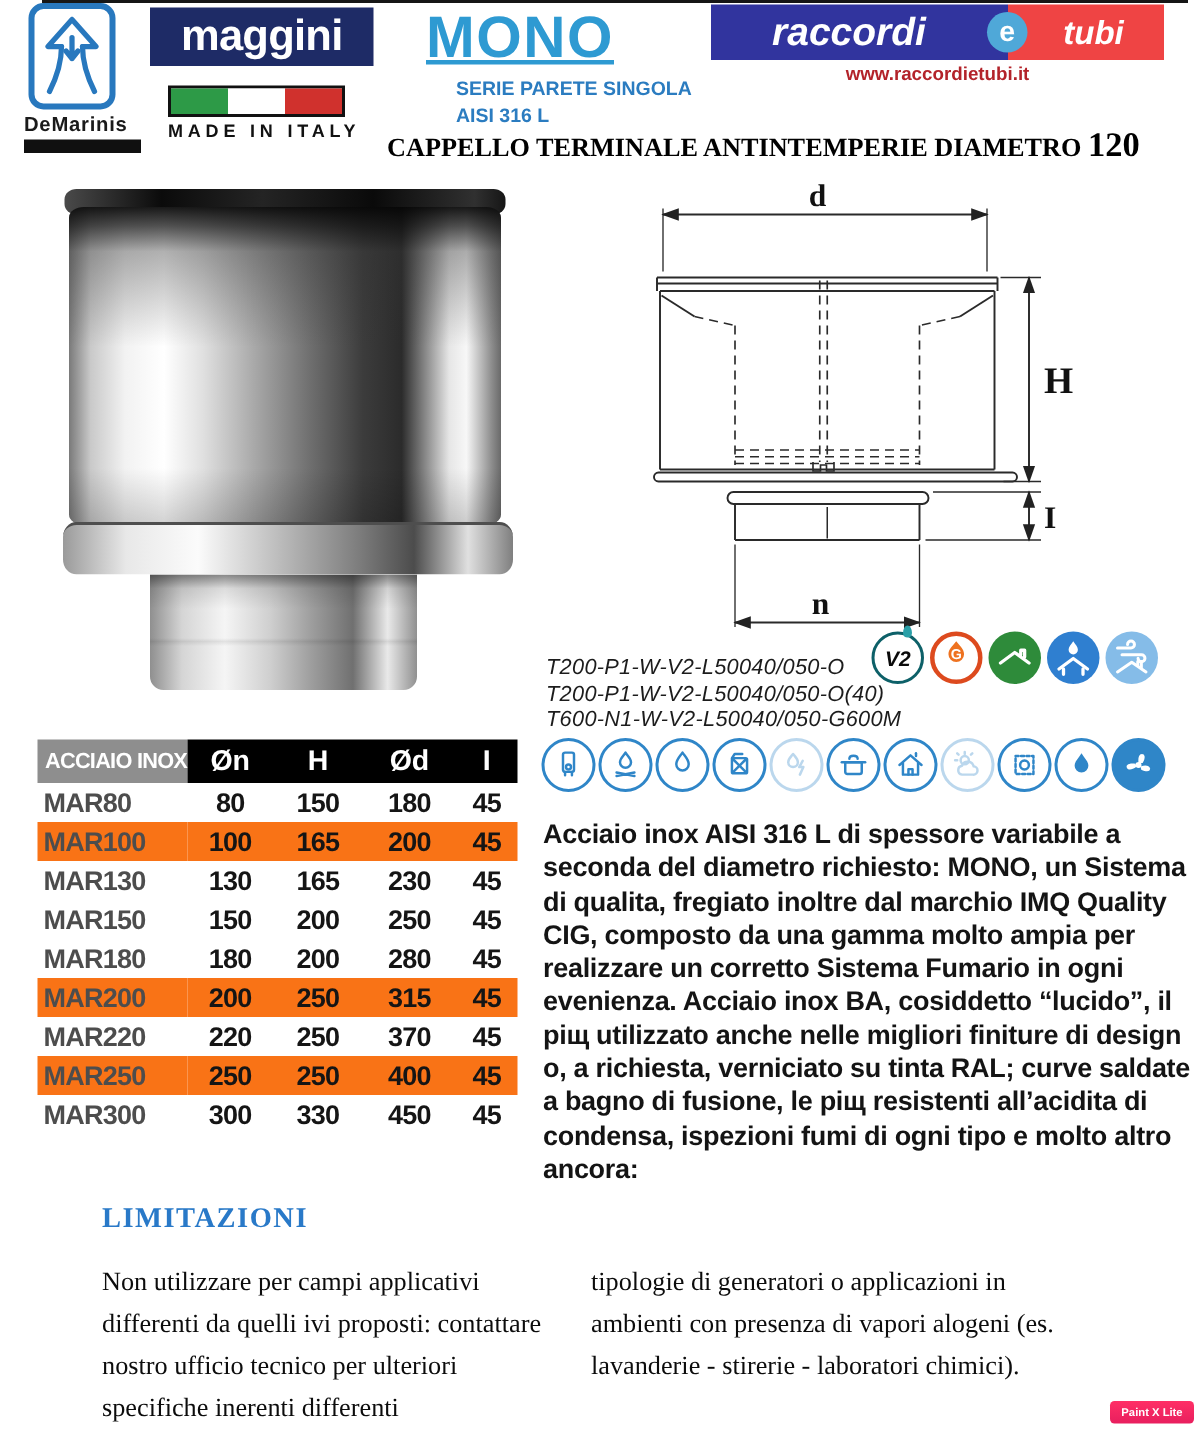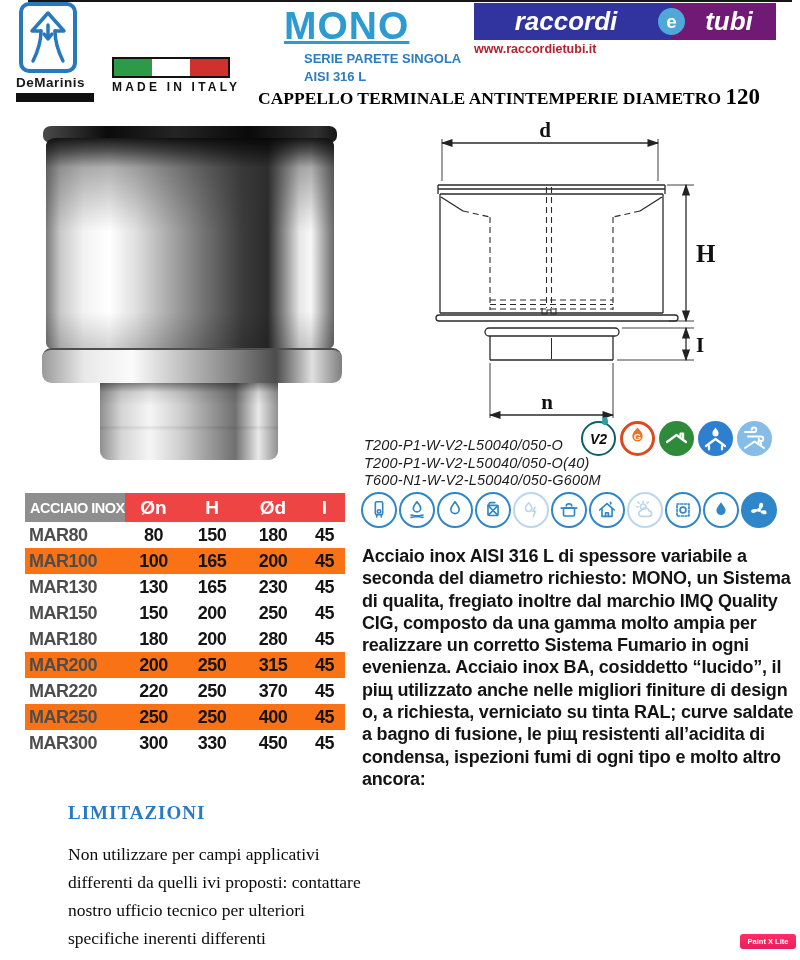--- a/index.html
+++ b/index.html
@@ -28,26 +28,26 @@
   
   .mono { position:absolute; left:284px; top:4px; }
   .mono-title { font-size:39px; font-weight:800; color:#2e9ad2; letter-spacing:1px;text-decoration:underline; }
   .mono-sub { font-size:13px; font-weight:700; color:#2b7cc0; margin-top:3px;margin-left:20px; }
 
   
   .rt { position:absolute; left:474px; top:3px; width:302px; }
   .rt-row { position:relative; display:flex; height:37px; font-style:italic; }
   .rt-blue { flex:1; background:#31349e; color:#fff; font-size:26px; font-weight:800;
              display:flex; align-items:center; justify-content:center; padding-right:14px; }
-  .rt-red { width:104px; background:#701a75; color:#fff; font-size:26px; font-weight:800;
+  .rt-red { width:104px; background:#ef4444; color:#fff; font-size:22px; font-weight:800;
             display:flex; align-items:center; justify-content:center; padding-left:10px; }
   .rt-e { position:absolute; left:184px; top:5px; width:27px; height:27px; border-radius:50%;
           background:#4fa8d8; color:#fff; font-size:19px; font-weight:800; display:flex;
           align-items:center; justify-content:center; font-style:normal; }
-  .rt-url { font-size:12.5px; font-weight:800; color:#b3232a; margin-top:2px; }
+  .rt-url { text-align:center; font-size:12.5px; font-weight:800; color:#b3232a; margin-top:2px; }
 
   
   .page-title { position:absolute; left:258px; top:84px; width:540px; font-family:"Liberation Serif", serif;
                 font-weight:700; font-size:17.5px; color:#000; white-space:nowrap; }
   .page-title .big { font-size:23px; }
 
   
   .photo { position:absolute; left:30px; top:112px; width:330px; height:356px; }
   .drum-top { position:absolute; left:13px; top:14px; width:294px; height:17px; border-radius:8px/7px;
               background:linear-gradient(90deg,#4a4a4a,#0b0b0b 22%,#242424 45%,#0a0a0a 70%,#303030 93%,#161616); }
@@ -91,21 +91,21 @@
         display:flex; align-items:center; justify-content:center; background:#fff; }
   .fi svg { stroke:#2f86c8; fill:none; stroke-width:1.8; stroke-linecap:round; stroke-linejoin:round; }
   .fi.faded { opacity:.32; }
   .fi.filled { background:#2f86c8; }
 
   
   .spec { position:absolute; left:25px; top:493px; width:320px; border-collapse:collapse; table-layout:fixed; }
   .spec th, .spec td { padding:0; }
   .spec col.c0 { width:100px; } .spec col.c1 { width:57px; } .spec col.c2 { width:60px; }
   .spec col.c3 { width:62px; } .spec col.c4 { width:41px; }
-  .spec thead th { height:29px; color:#fff; background:#ef4444; font-size:19px; font-weight:700; text-align:center; }
+  .spec thead th { height:29px; color:#fff; background:#000000; font-size:19px; font-weight:700; text-align:center; }
   .spec thead th:first-child { background:#8e8e8e; font-size:14.5px; text-align:left; padding-left:5px;
                                letter-spacing:-.5px; }
   .spec tbody td { height:26px; font-size:18px; font-weight:700; color:#151515; text-align:center;
                    letter-spacing:-.5px; }
   .spec tbody td:first-child { color:#4d4d4d; text-align:left; padding-left:4px; font-size:18px; }
   .spec tbody tr.shaded { background:#f97316; }
 
   
   .descr { position:absolute; left:362px; top:545px; width:438px; font-size:18px; line-height:22.3px;
            font-weight:700; color:#141414; letter-spacing:-.2px; }
@@ -136,20 +136,23 @@
           <path d="M15 22 C15 30 13 40 7 52"></path>
           <path d="M29 22 C29 30 31 40 37 52"></path>
           <path d="M22 16 V30 M22 30 l-4 -5 M22 30 l4 -5"></path>
         </g>
       </svg>
     </div>
     <div class="dm-name">DeMarinis</div>
     <div class="dm-bar"></div>
   </div>
 
+  <div class="maggini">
+    <span>maggini</span>
+  </div>
   <div class="mii-flag">
     <i style="background:#2d9a47"></i>
       <i style="background:#ffffff"></i>
       <i style="background:#d0312d"></i>
   </div>
   <div class="mii-text">MADE IN ITALY</div>
 
   <div class="mono">
     <div class="mono-title">MONO</div>
     <div class="mono-sub">SERIE PARETE SINGOLA</div>
@@ -441,16 +444,17 @@
           <td>45</td>
         </tr>
       </tbody>
   </table>
 
   <div class="descr">Acciaio inox AISI 316 L di spessore variabile a seconda del diametro richiesto: MONO, un Sistema di qualita, fregiato inoltre dal marchio IMQ Quality CIG, composto da una gamma molto ampia per realizzare un corretto Sistema Fumario in ogni evenienza. Acciaio inox BA, cosiddetto “lucido”, il piщ utilizzato anche nelle migliori finiture di design o, a richiesta, verniciato su tinta RAL; curve saldate a bagno di fusione, le piщ resistenti all’acidita di condensa, ispezioni fumi di ogni tipo e molto altro ancora:</div>
 
   <div class="lim-head">LIMITAZIONI</div>
   <div class="lim-cols">
     <div class="lim-col1">Non utilizzare per campi applicativi differenti da quelli ivi proposti: contattare nostro ufficio tecnico per ulteriori specifiche inerenti differenti</div>
+    <div class="lim-col2">tipologie di generatori o applicazioni in ambienti con presenza di vapori alogeni (es. lavanderie - stirerie - laboratori chimici).</div>
   </div>
 
   <div class="wm">Paint X Lite</div>
 </div>
 
 </body></html>

